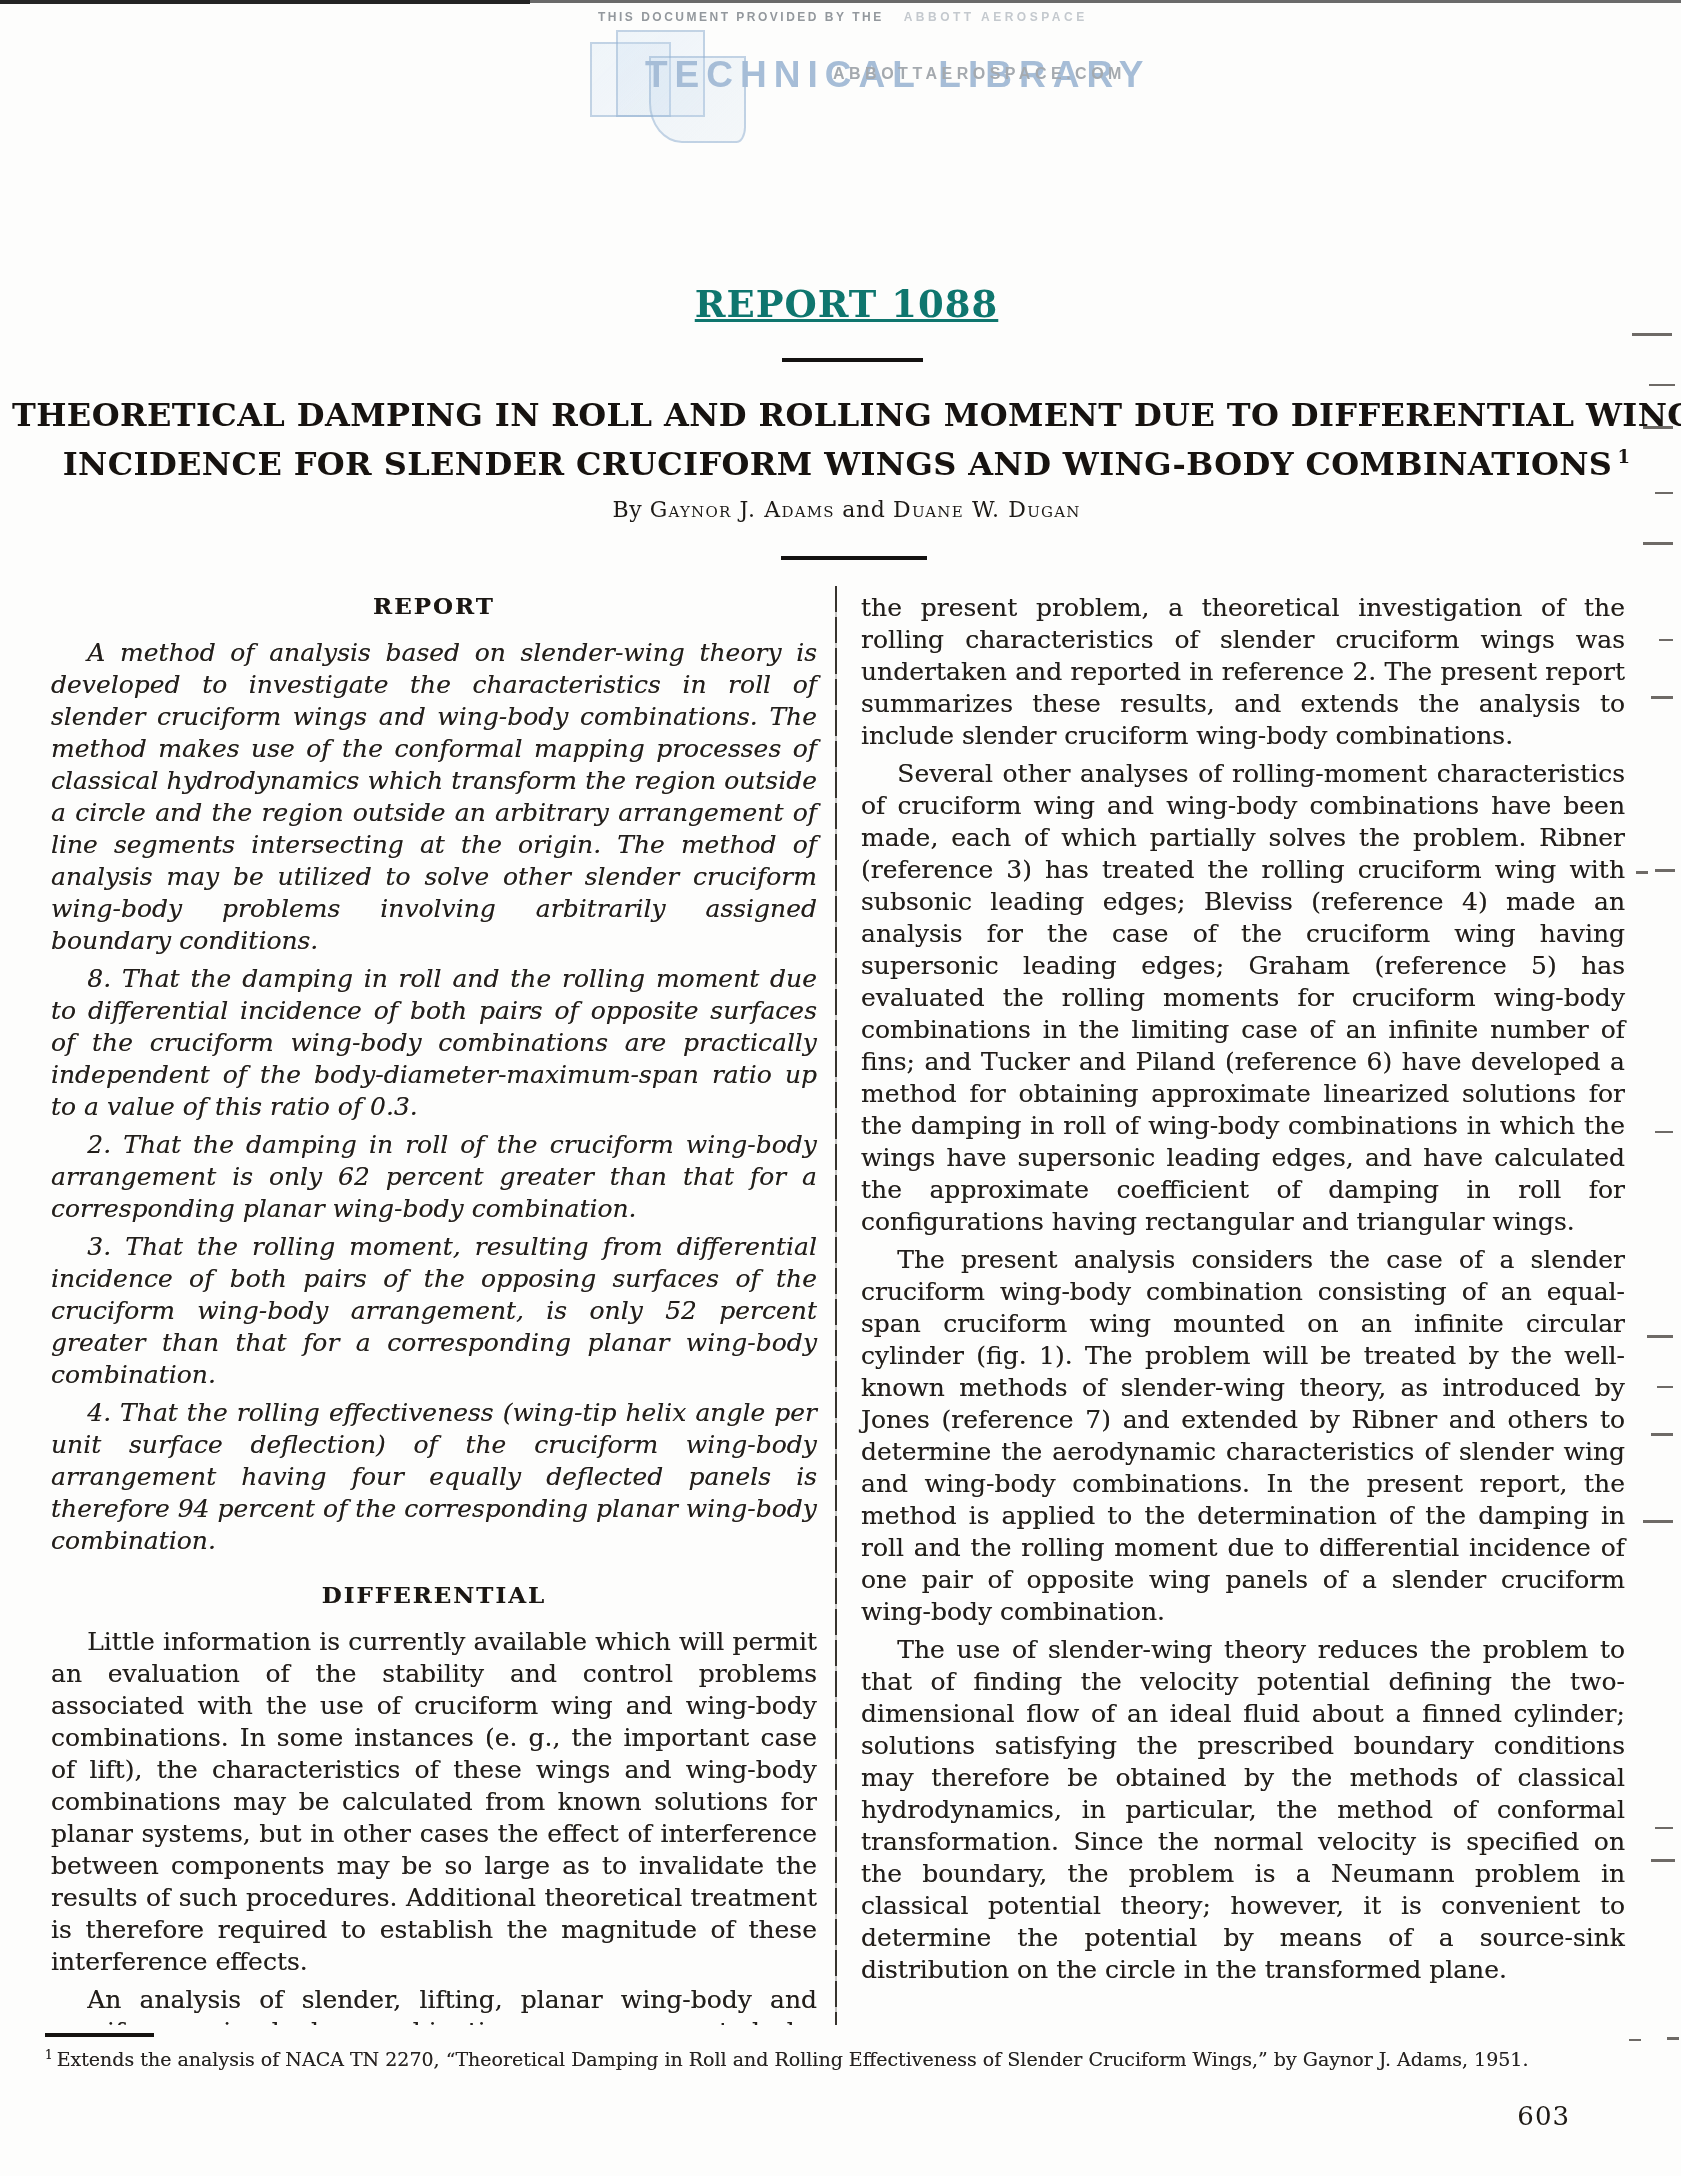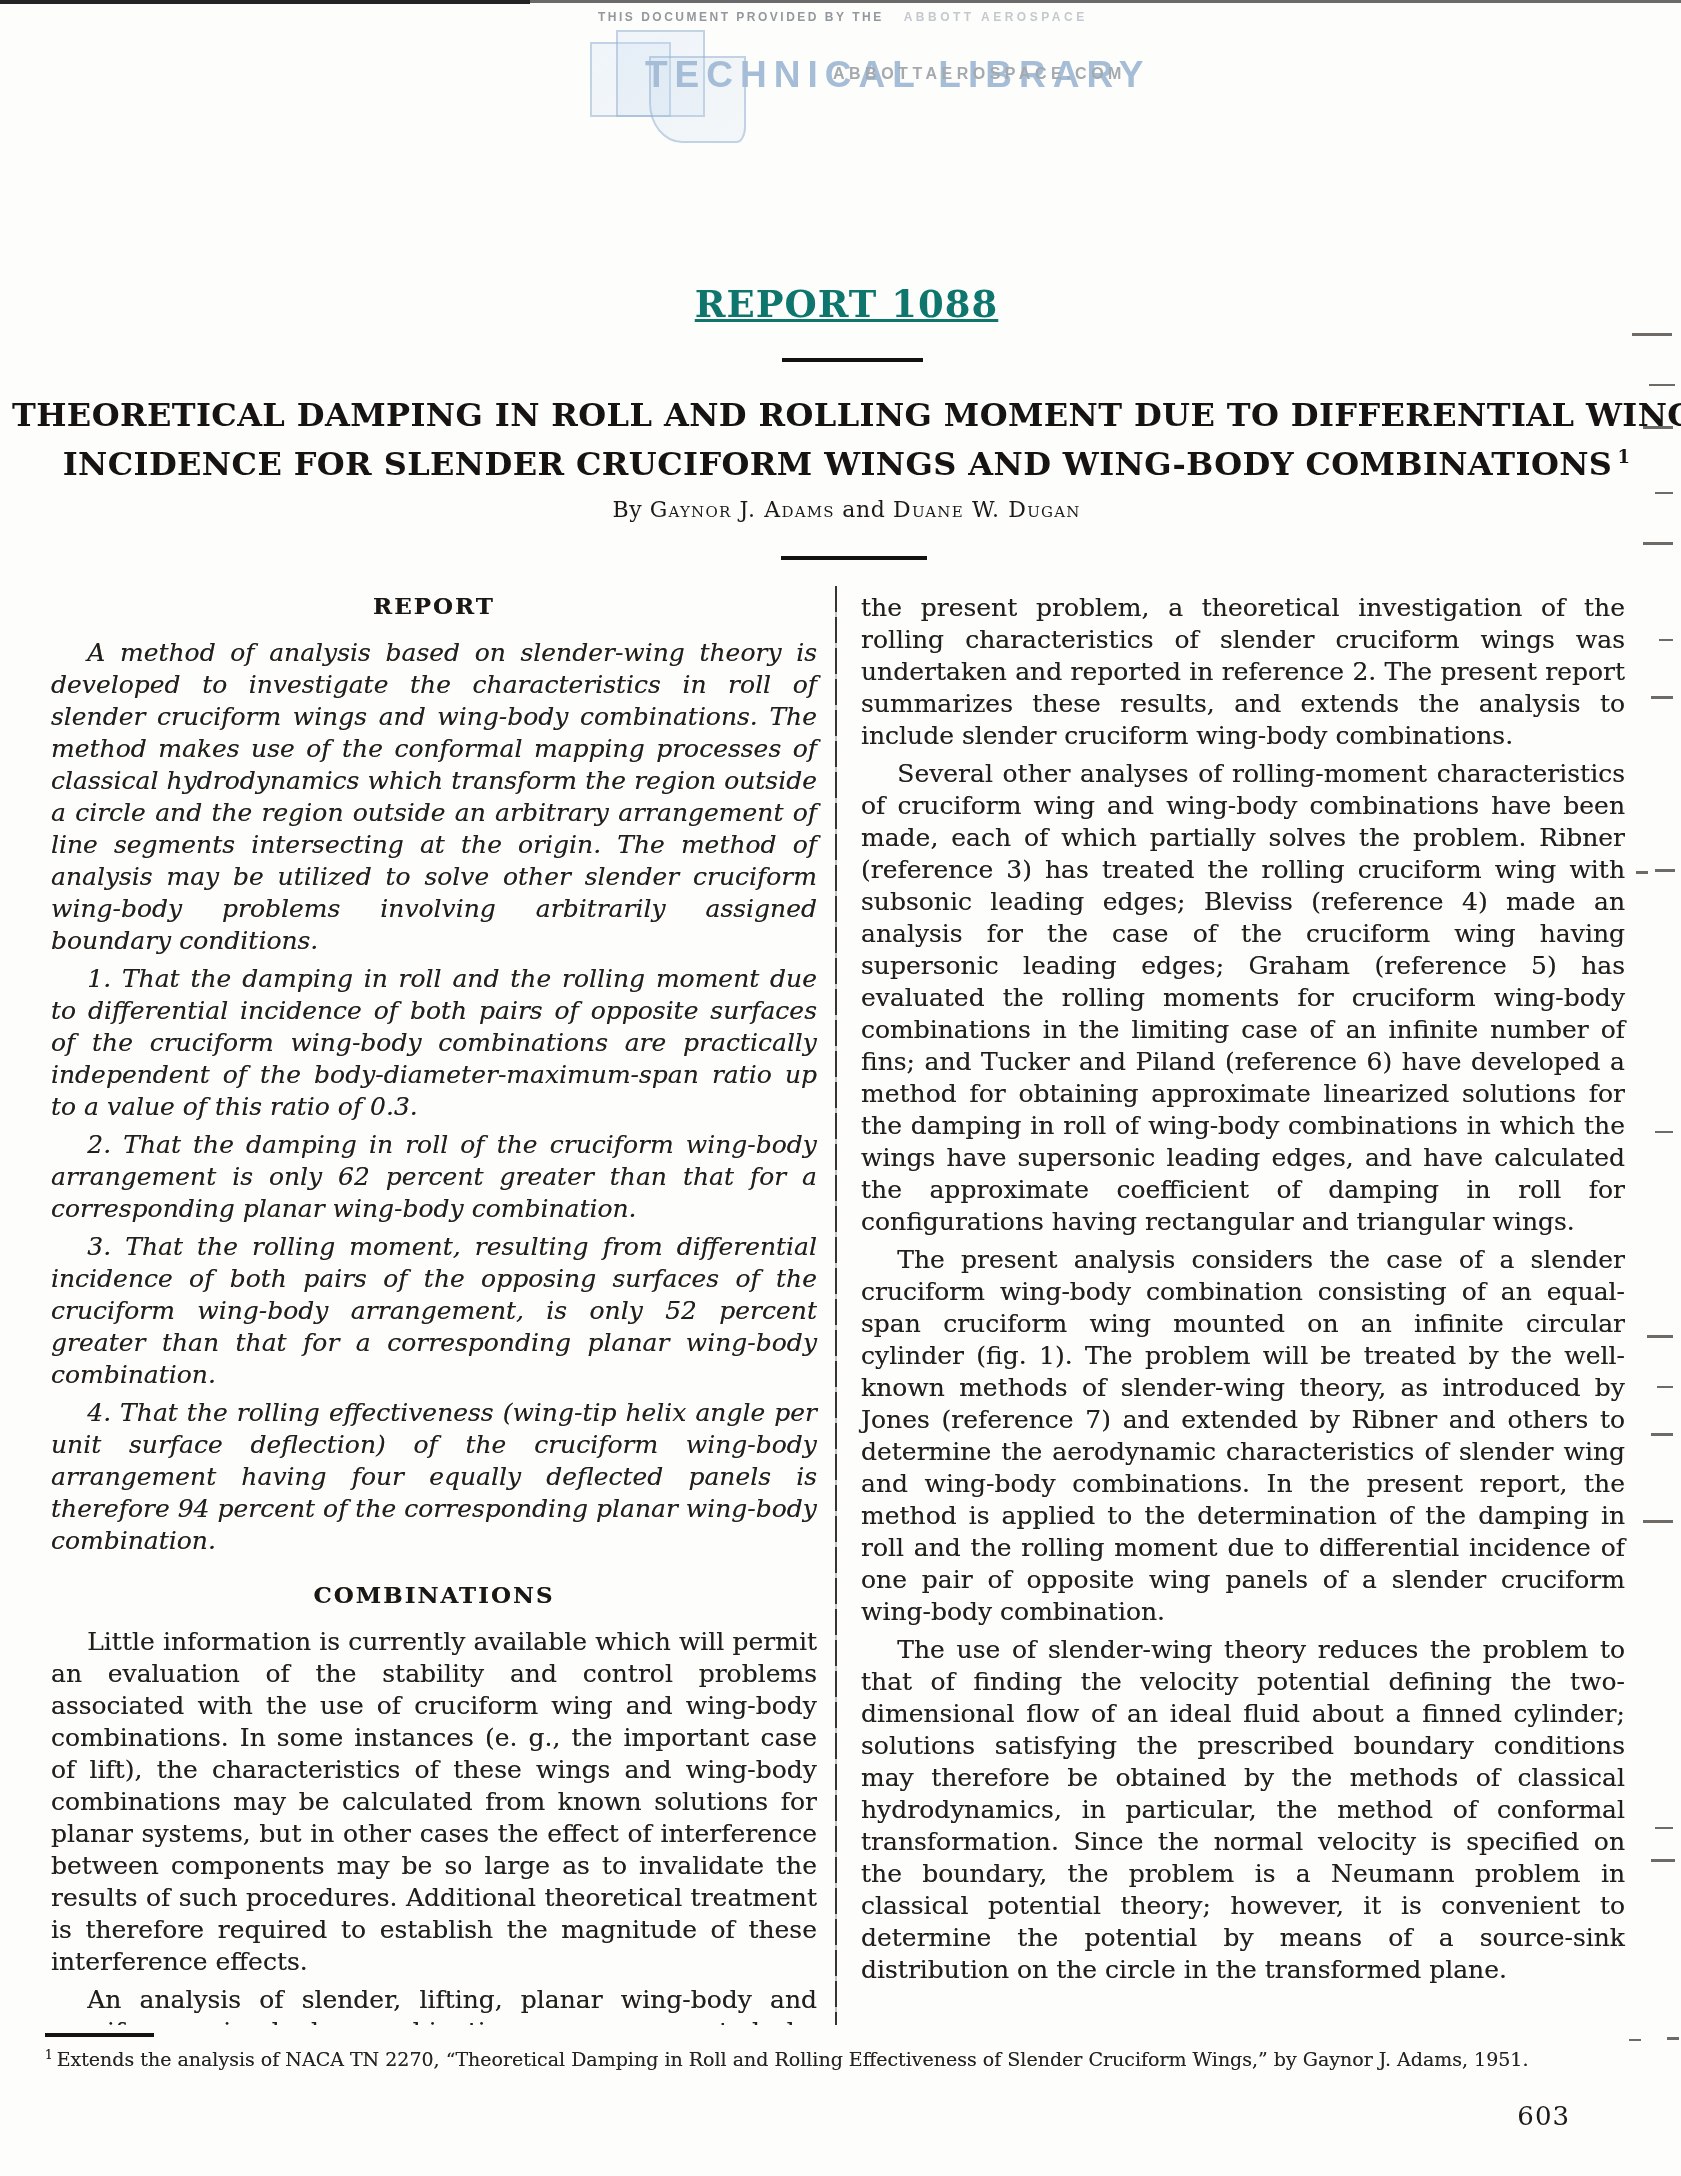--- a/index.html
+++ b/index.html
@@ -94,25 +94,25 @@
     <span>and</span>
     <span class="sc">Duane W. Dugan</span>
   </div>
   <div class="rule rule-2"></div>
 
   <div class="columns">
 
     <div class="col col-left">
       <h2>REPORT</h2>
       <p class="it indent">A method of analysis based on slender-wing theory is developed to investigate the characteristics in roll of slender cruciform wings and wing-body combinations.  The method makes use of the conformal mapping processes of classical hydrodynamics which transform the region outside a circle and the region outside an arbitrary arrangement of line segments intersecting at the origin.  The method of analysis may be utilized to solve other slender cruciform wing-body problems involving arbitrarily assigned boundary conditions.</p>
-      <p class="it indent">1. That the damping in roll and the rolling moment due to differential incidence of both pairs of opposite surfaces of the cruciform wing-body combinations are practically independent of the body-diameter-maximum-span ratio up to a value of this ratio of 0.3.</p>
+      <p class="it indent">8. That the damping in roll and the rolling moment due to differential incidence of both pairs of opposite surfaces of the cruciform wing-body combinations are practically independent of the body-diameter-maximum-span ratio up to a value of this ratio of 0.3.</p>
       <p class="it indent">2. That the damping in roll of the cruciform wing-body arrangement is only 62 percent greater than that for a corresponding planar wing-body combination.</p>
       <p class="it indent">3. That the rolling moment, resulting from differential incidence of both pairs of the opposing surfaces of the cruciform wing-body arrangement, is only 52 percent greater than that for a corresponding planar wing-body combination.</p>
       <p class="it indent">4. That the rolling effectiveness (wing-tip helix angle per unit surface deflection) of the cruciform wing-body arrangement having four equally deflected panels is therefore 94 percent of the corresponding planar wing-body combination.</p>
-      <h2 class="intro">COMBINATIONS</h2>
+      <h2 class="intro">DIFFERENTIAL</h2>
       <p class="indent">Little information is currently available which will permit an evaluation of the stability and control problems associated with the use of cruciform wing and wing-body combinations. In some instances (e. g., the important case of lift), the characteristics of these wings and wing-body combinations may be calculated from known solutions for planar systems, but in other cases the effect of interference between components may be so large as to invalidate the results of such procedures.  Additional theoretical treatment is therefore required to establish the magnitude of these interference effects.</p>
       <p class="indent">An analysis of slender, lifting, planar wing-body and cruciform wing-body combinations was presented by Spreiter in reference 1.  Since these results were not applicable to</p>
     </div>
 
     <div class="col-divider"></div>
 
     <div class="col col-right">
       <p>the present problem, a theoretical investigation of the rolling characteristics of slender cruciform wings was undertaken and reported in reference 2.  The present report summarizes these results, and extends the analysis to include slender cruciform wing-body combinations.</p>
       <p class="indent">Several other analyses of rolling-moment characteristics of cruciform wing and wing-body combinations have been made, each of which partially solves the problem.  Ribner (reference 3) has treated the rolling cruciform wing with subsonic leading edges; Bleviss (reference 4) made an analysis for the case of the cruciform wing having supersonic leading edges; Graham (reference 5) has evaluated the rolling moments for cruciform wing-body combinations in the limiting case of an infinite number of fins; and Tucker and Piland (reference 6) have developed a method for obtaining approximate linearized solutions for the damping in roll of wing-body combinations in which the wings have supersonic leading edges, and have calculated the approximate coefficient of damping in roll for configurations having rectangular and triangular wings.</p>
       <p class="indent">The present analysis considers the case of a slender cruciform wing-body combination consisting of an equal-span cruciform wing mounted on an infinite circular cylinder (fig. 1).  The problem will be treated by the well-known methods of slender-wing theory, as introduced by Jones (reference 7) and extended by Ribner and others to determine the aerodynamic characteristics of slender wing and wing-body combinations.  In the present report, the method is applied to the determination of the damping in roll and the rolling moment due to differential incidence of one pair of opposite wing panels of a slender cruciform wing-body combination.</p>

